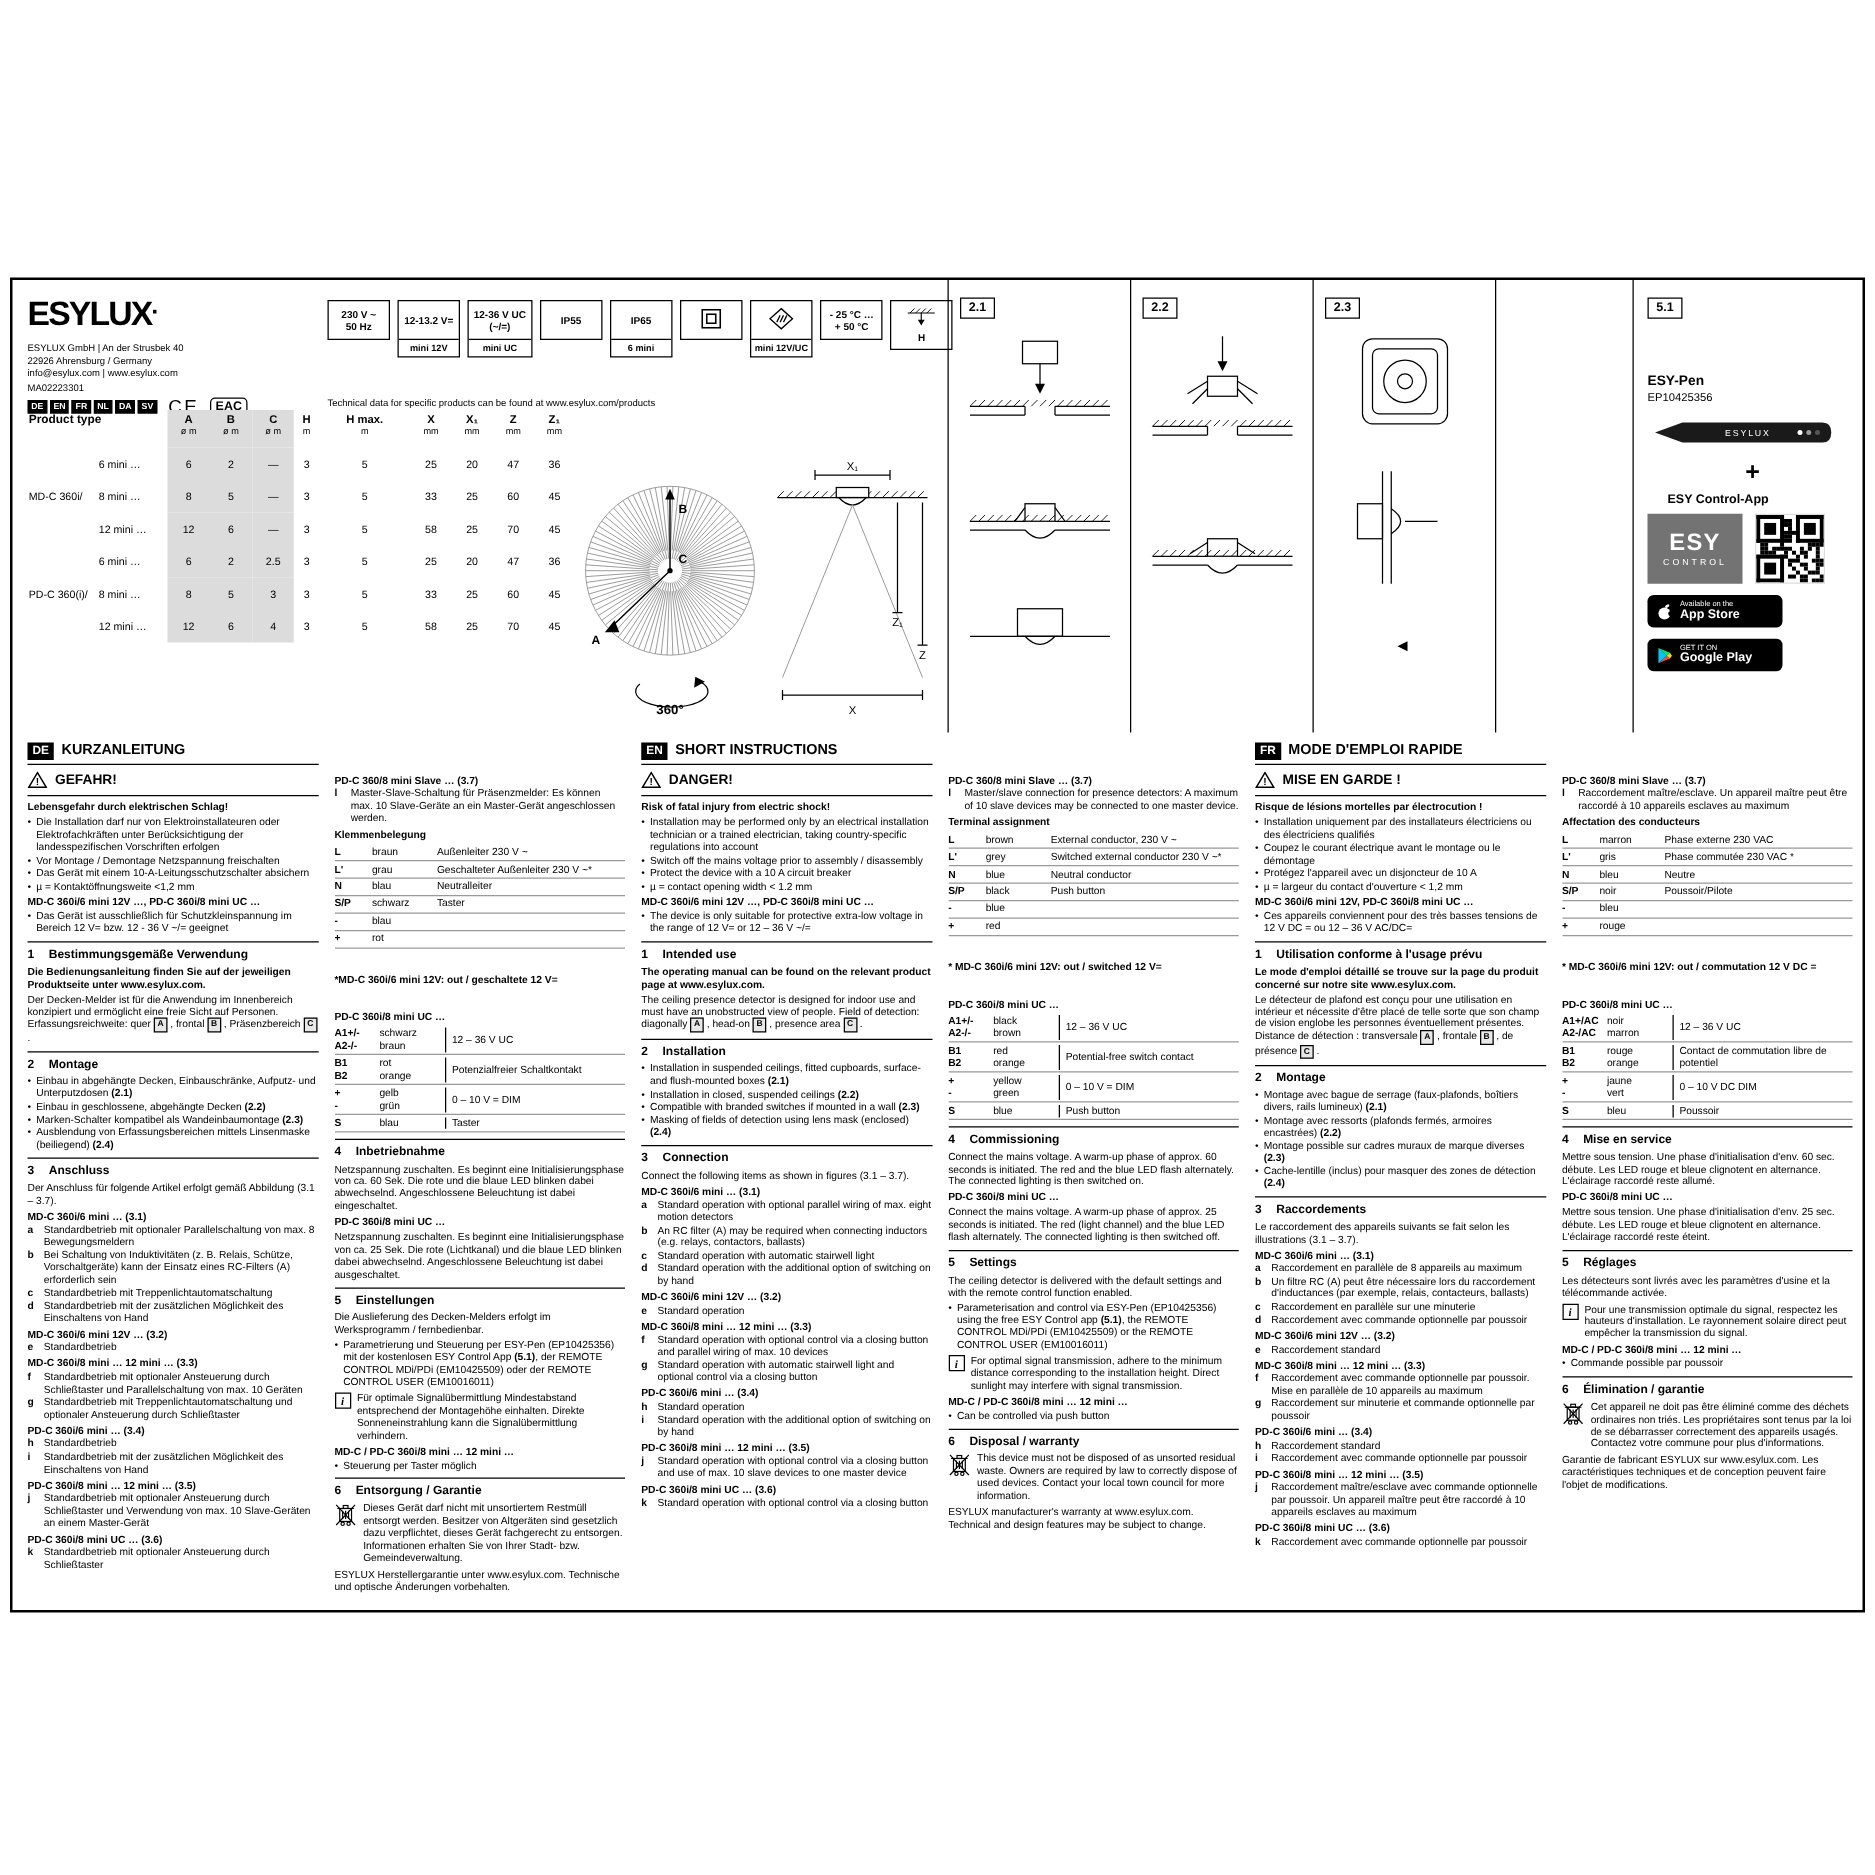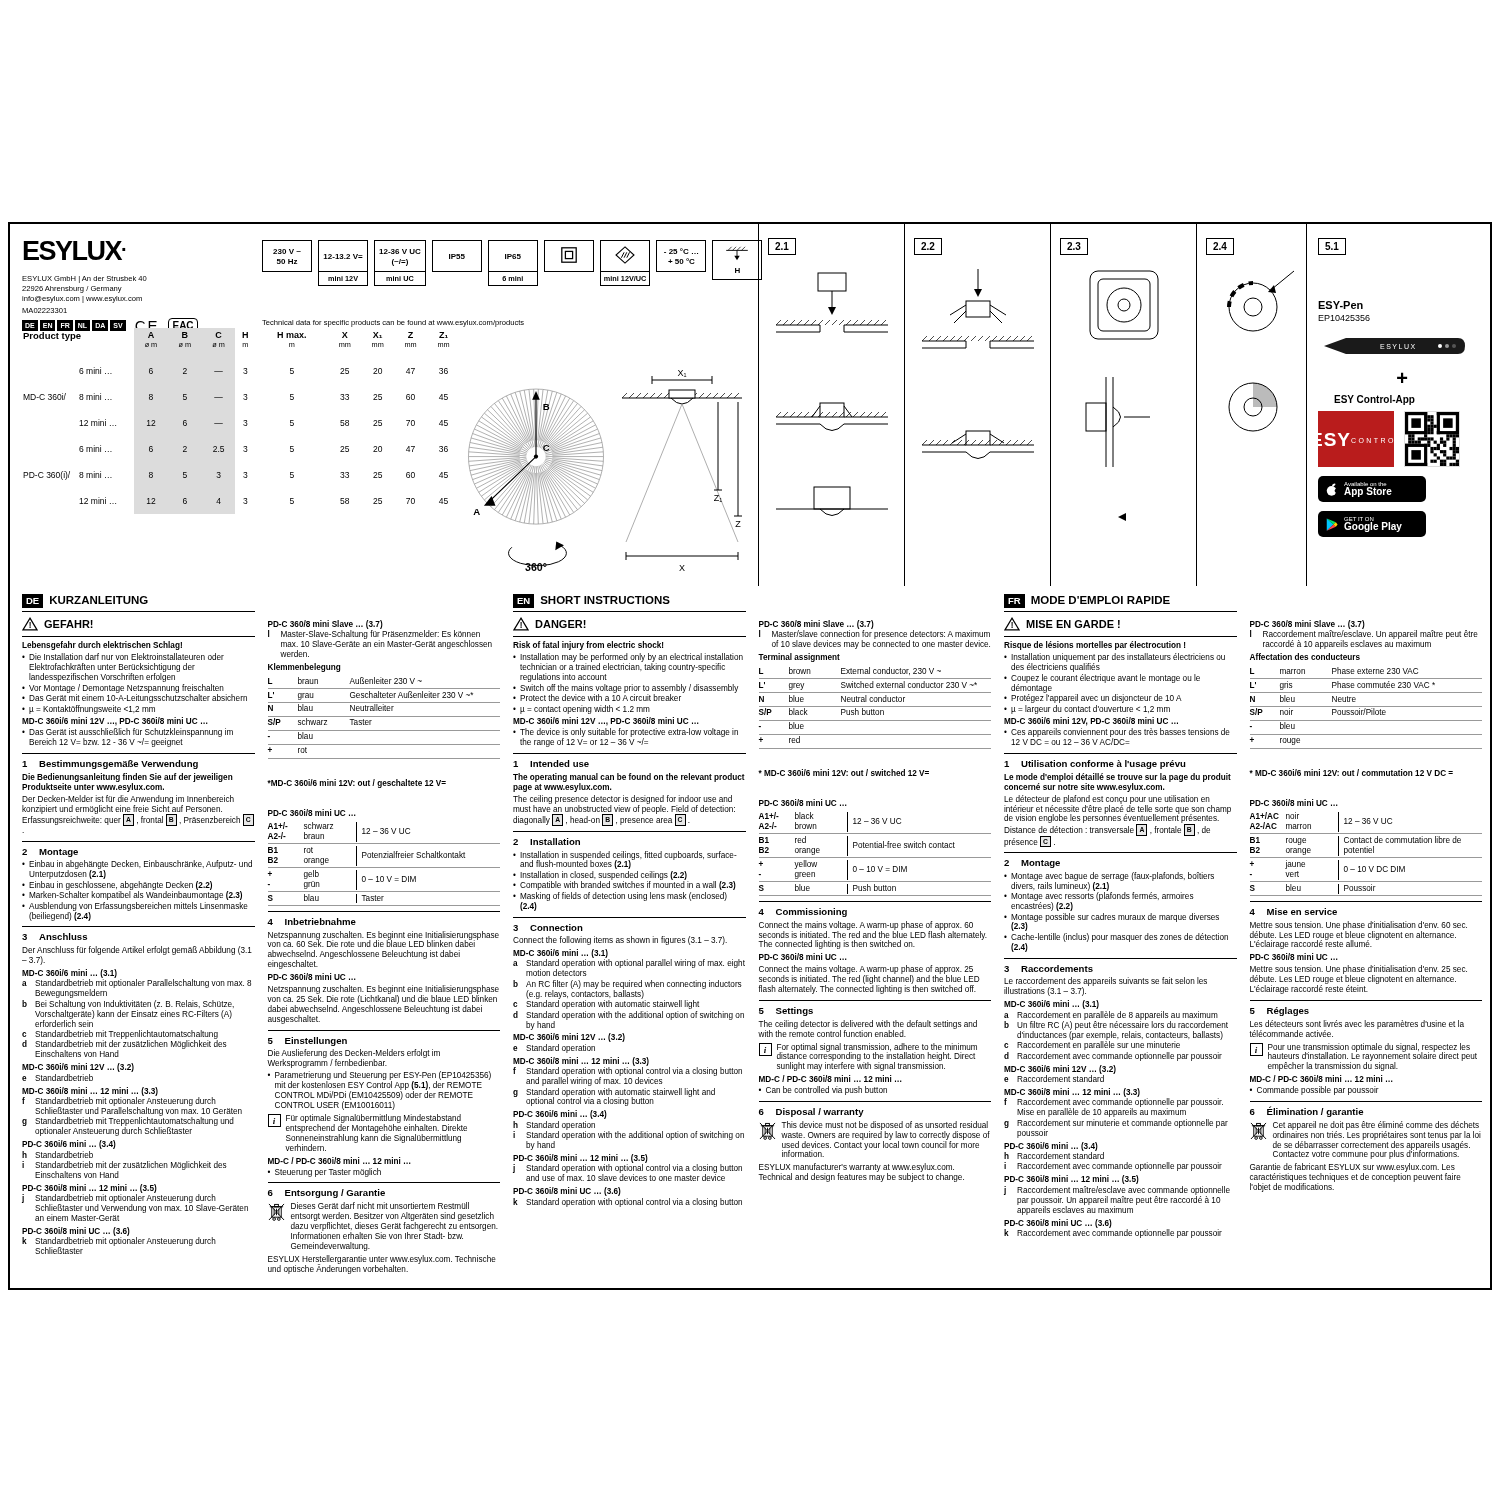--- a/index.html
+++ b/index.html
@@ -38,21 +38,21 @@
   
   .fig{position:absolute;top:12px;}
   .fignum{display:inline-block;border:1.2px solid #000;padding:2px 6px;font-weight:bold;font-size:10px;}
   .figsvg{display:block;margin-top:8px;}
   .esy .penname{font-weight:bold;font-size:11px;margin-top:44px;}
   .esy .pencode{font-size:9px;margin-top:2px;}
   .pensvg{display:block;margin-top:10px;}
   .plus{font-size:20px;font-weight:bold;text-align:center;margin:8px 0 2px;}
   .appname{font-weight:bold;font-size:10px;margin:4px 16px 6px;}
   .logoqr{display:flex;gap:10px;align-items:flex-start;}
-  .esylogo{width:76px;height:56px;background:#b91c1c;color:#fff;display:flex;flex-direction:row;align-items:center;justify-content:center;}
+  .esylogo{width:76px;height:56px;background:#737373;color:#fff;display:flex;flex-direction:column;align-items:center;justify-content:center;}
   .esylogo .el1{font-weight:800;font-size:19px;letter-spacing:1px;line-height:1;}
   .esylogo .el2{font-size:7px;letter-spacing:2.4px;margin-top:3px;}
   .qrsvg{width:56px;height:56px;border:1px solid #ddd;background:#fff;}
   .appbadge{margin-top:9px;width:108px;height:26px;background:#000;color:#fff;border-radius:5px;display:flex;align-items:center;gap:5px;padding:0 7px;}
   .abicon{width:14px;height:17px;flex:none;}
   .abtext .ab1{font-size:6px;}
   .abtext .ab2{font-size:10px;font-weight:bold;line-height:1;}
   
   .cols{position:absolute;left:0;top:362px;width:1484px;height:706px;display:grid;
     grid-template-columns:repeat(6,1fr);column-gap:13px;padding:6px 12px 8px;overflow:hidden;}
@@ -538,37 +538,20 @@
           <line x1="46" y1="6" x2="46" y2="96"></line>
           <line x1="53" y1="6" x2="53" y2="96"></line>
           <rect x="26" y="32" width="20" height="28"></rect>
           <path d="M53,36 q15,10 0,20"></path>
           <line x1="90" y1="46" x2="64" y2="46"></line>
         </g>
         <polygon points="66,250 66,258 58,254" fill="#000"></polygon>
       </svg>
     </div>
 
-    <div class="fig" style="left:1196px;width:96px;">
-      <div class="fignum">2.4</div>
-      <svg class="figsvg" width="94" height="296" viewBox="0 0 94 296">
-        <g stroke="#000" stroke-width="1" fill="none">
-          <circle cx="47" cy="44" r="24"></circle>
-          <circle cx="47" cy="44" r="9"></circle>
-          <path d="M23,44 a24,24 0 0 1 24,-24" stroke-width="4" stroke-dasharray="6 5"></path>
-          <line x1="88" y1="8" x2="66" y2="26"></line>
-        </g>
-        <polygon points="68,22 70,30 62,29" fill="#000"></polygon>
-        <g transform="translate(0,100)">
-          <path d="M47,44 L47,20 A24,24 0 0 1 71,44 Z" fill="#bbb"></path>
-          <circle cx="47" cy="44" r="24" stroke="#000" fill="none"></circle>
-          <circle cx="47" cy="44" r="9" stroke="#000" fill="none"></circle>
-        </g>
-      </svg>
-    </div>
 
     <div class="fig esy" style="left:1308px;width:168px;">
       <div class="fignum">5.1</div>
       <div class="penname">ESY-Pen</div>
       <div class="pencode">EP10425356</div>
       <svg class="pensvg" width="152" height="26" viewBox="0 0 152 26">
         <path d="M6,13 L28,5 L140,5 Q147,5 147,13 Q147,21 140,21 L28,21 Z" fill="#1a1a1a"></path>
         <text x="62" y="16" fill="#fff" font-size="7" letter-spacing="1.5">ESYLUX</text>
         <circle cx="122" cy="13" r="2" fill="#fff"></circle>
           <circle cx="129" cy="13" r="2" fill="#999"></circle>
@@ -1162,20 +1145,23 @@
         </div>
         <div class="b-para">Connect the mains voltage. A warm-up phase of approx. 60 seconds is initiated. The red and the blue LED flash alternately. The connected lighting is then switched on.</div>
         <div class="b-bold">PD-C 360i/8 mini UC …</div>
         <div class="b-para">Connect the mains voltage. A warm-up phase of approx. 25 seconds is initiated. The red (light channel) and the blue LED flash alternately. The connected lighting is then switched off.</div>
         <div class="thinrule"></div>
         <div class="b-section">
           <span class="snum">5</span>
           <span>Settings</span>
         </div>
         <div class="b-para">The ceiling detector is delivered with the default settings and with the remote control function enabled.</div>
+        <ul class="b-bullets">
+          <li>Parameterisation and control via ESY-Pen (EP10425356) using the free ESY Control app <b>(5.1)</b>, the REMOTE CONTROL MDi/PDi (EM10425509) or the REMOTE CONTROL USER (EM10016011)</li>
+        </ul>
         <div class="infobox">
           <span class="infoicon">i</span>
           <span class="t">For optimal signal transmission, adhere to the minimum distance corresponding to the installation height. Direct sunlight may interfere with signal transmission.</span>
         </div>
         <div class="b-bold">MD-C / PD-C 360i/8 mini … 12 mini …</div>
         <ul class="b-bullets">
           <li>Can be controlled via push button</li>
         </ul>
         <div class="thinrule"></div>
         <div class="b-section">

